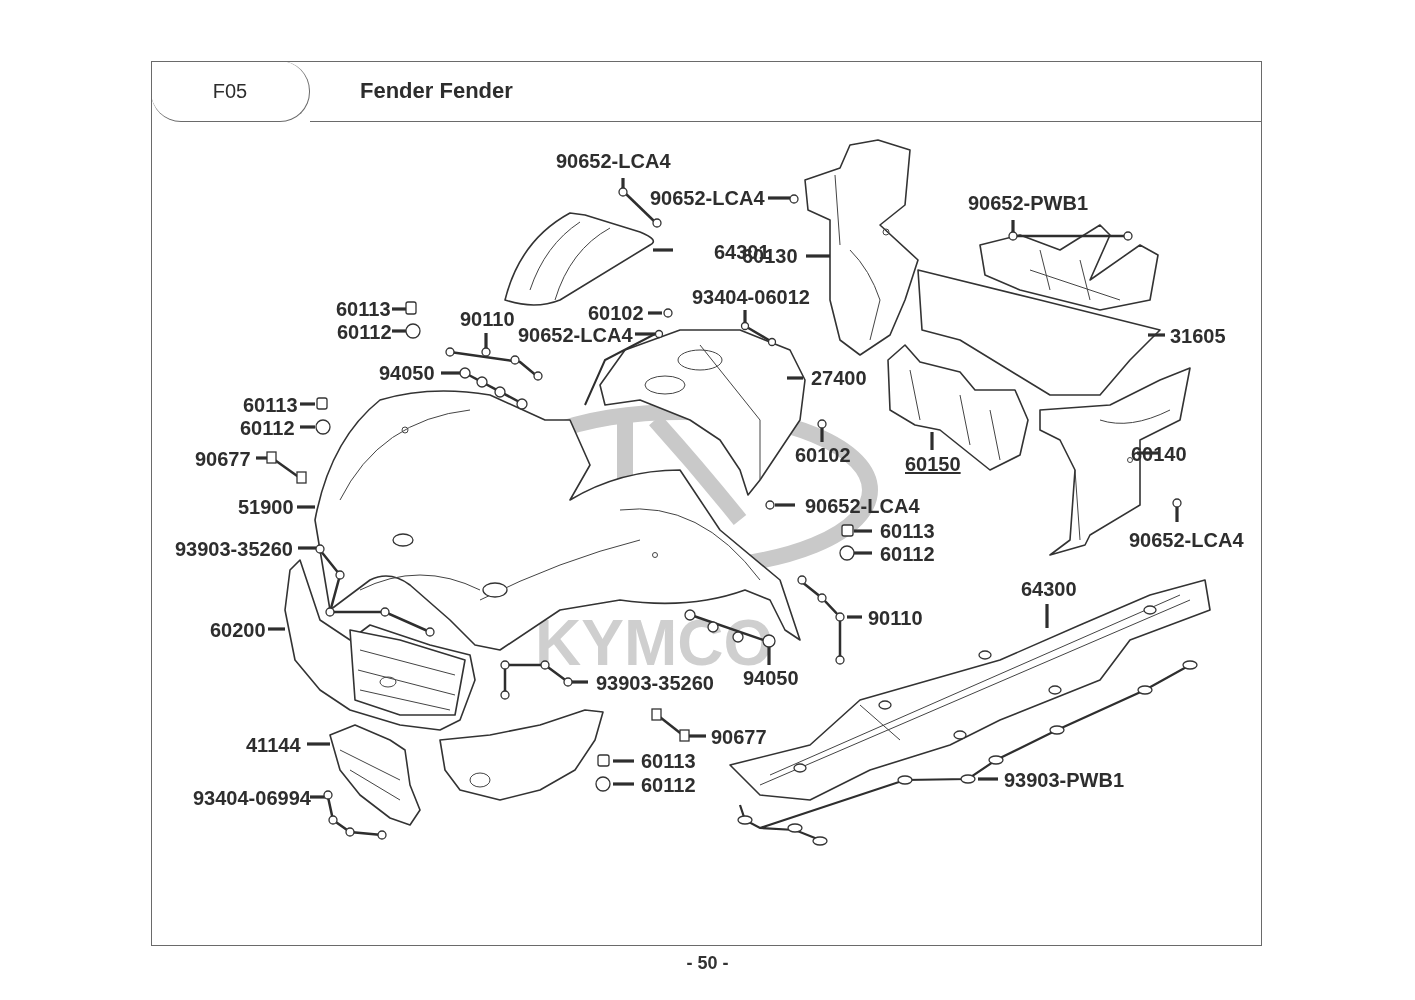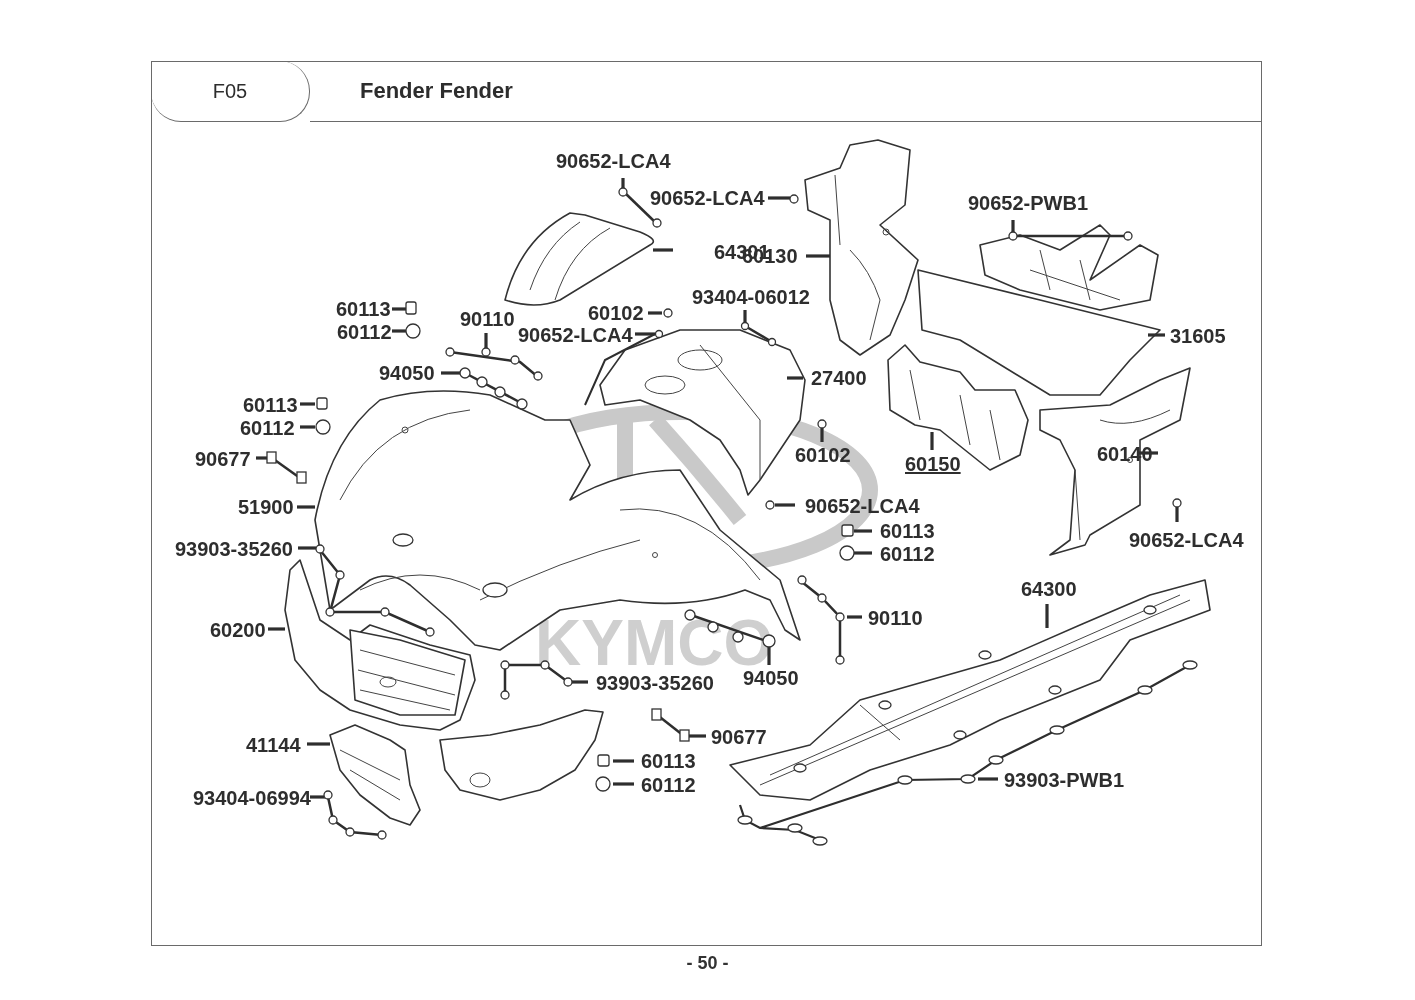--- a/index.html
+++ b/index.html
@@ -274,21 +274,21 @@
 <div class="lbl" style="left:588px; top:304px;">60102</div>
 <div class="lbl" style="left:692px; top:288px;">93404-06012</div>
 <div class="lbl" style="left:518px; top:326px;">90652-LCA4</div>
 <div class="lbl" style="left:1170px; top:327px;">31605</div>
 <div class="lbl" style="left:379px; top:364px;">94050</div>
 <div class="lbl" style="left:811px; top:369px;">27400</div>
 <div class="lbl" style="left:243px; top:396px;">60113</div>
 <div class="lbl" style="left:240px; top:419px;">60112</div>
 <div class="lbl" style="left:795px; top:446px;">60102</div>
 <div class="lbl" style="left:905px; top:455px;text-decoration:underline;">60150</div>
-<div class="lbl" style="left:1097px; top:445px;text-align:center;">60140</div>
+<div class="lbl" style="left:1131px; top:445px;text-align:center;">60140</div>
 <div class="lbl" style="left:195px; top:450px;">90677</div>
 <div class="lbl" style="left:238px; top:498px;">51900</div>
 <div class="lbl" style="left:805px; top:497px;">90652-LCA4</div>
 <div class="lbl" style="left:880px; top:522px;">60113</div>
 <div class="lbl" style="left:880px; top:545px;">60112</div>
 <div class="lbl" style="left:175px; top:540px;">93903-35260</div>
 <div class="lbl" style="left:1129px; top:531px;">90652-LCA4</div>
 <div class="lbl" style="left:1021px; top:580px;">64300</div>
 <div class="lbl" style="left:210px; top:621px;">60200</div>
 <div class="lbl" style="left:868px; top:609px;">90110</div>

